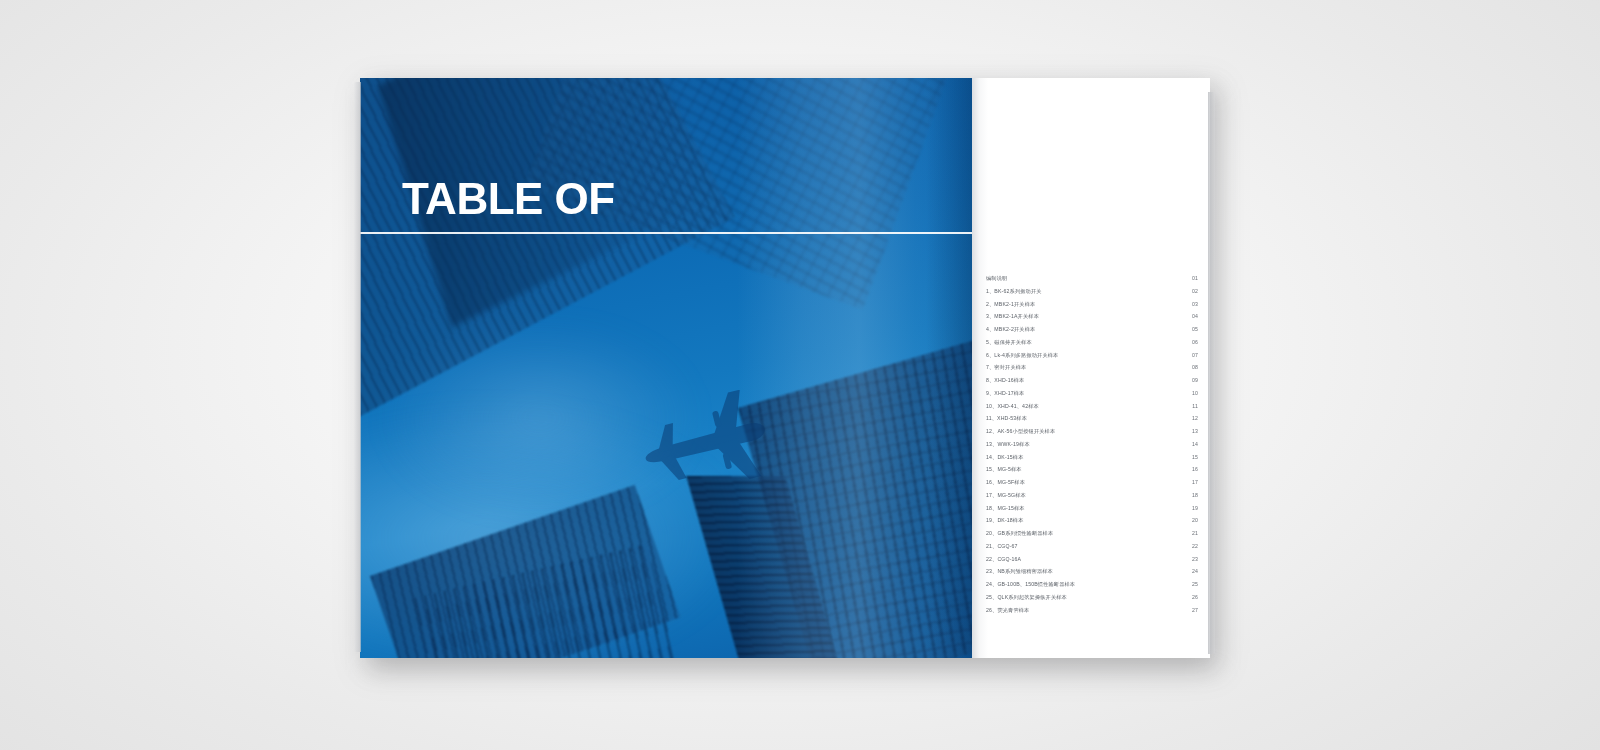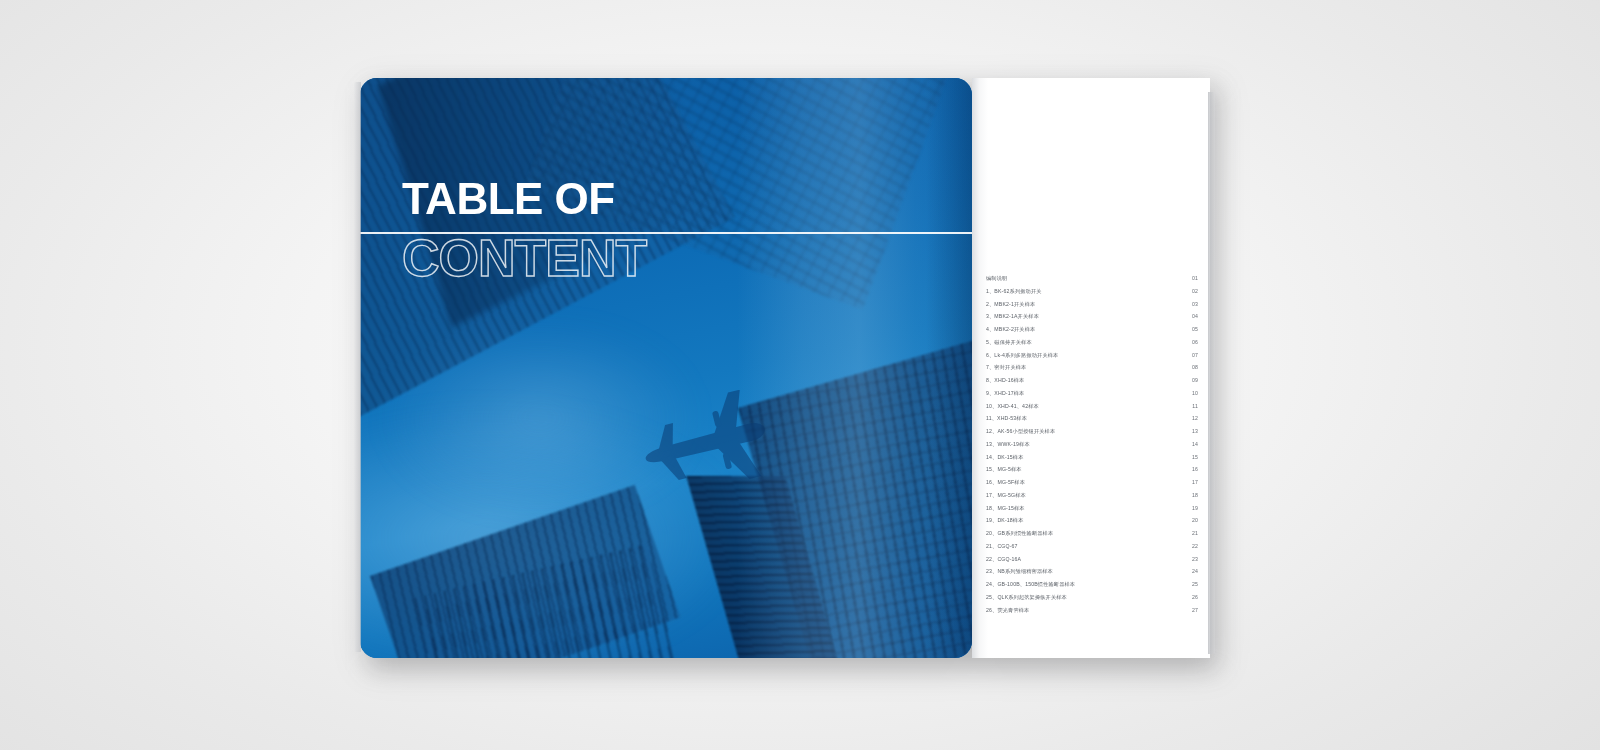--- a/index.html
+++ b/index.html
@@ -45,21 +45,20 @@
   }
 
   
   .page-left {
     position: relative;
     width: 612px;
     height: 580px;
     overflow: hidden;
     background: #0a63ad;
     z-index: 2;
-    border-radius: 17px;
   }
 
   
   .sky {
     position: absolute;
     inset: 0;
     background:
       linear-gradient(168deg,
         #0c5ea6 0%,
         #0a63ae 16%,
@@ -431,21 +430,20 @@
 
             <rect x="120" y="36" width="9" height="24" rx="4"></rect>
             <rect x="120" y="100" width="9" height="24" rx="4"></rect>
           </g>
         </svg>
       </div>
 
       <div class="title-wrap">
         <h1 class="title-top">TABLE OF</h1>
         <div class="title-rule"></div>
-        <h1 class="title-bottom">CONTENT</h1>
       </div>
     </div>
 
     <div class="page-right">
       <div class="page-right-gutter"></div>
 
 
       <ul class="toc-list">
           <li class="toc-item">
             <span class="toc-label">编制说明</span>

